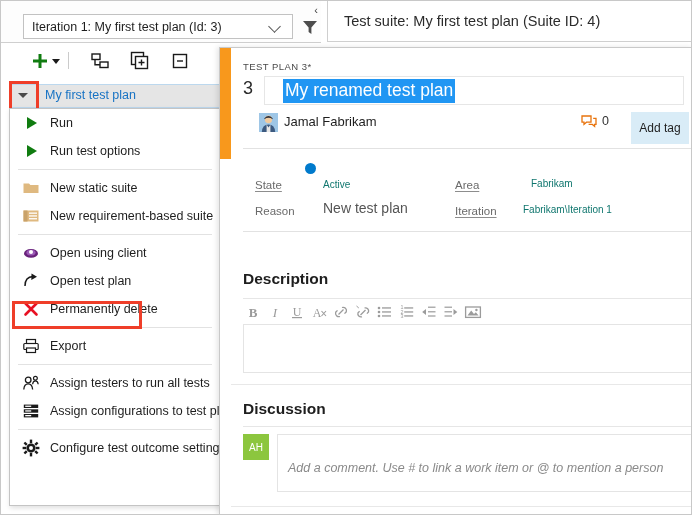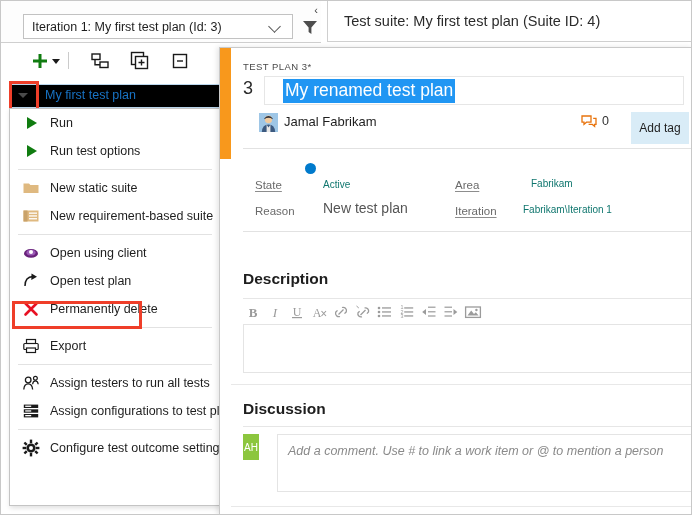--- a/index.html
+++ b/index.html
@@ -79,21 +79,21 @@
   .tb-btn {
     position: absolute; top: 7px;
     width: 22px; height: 22px;
   }
   #tb-sep { position: absolute; left: 67px; top: 9px; width: 1px; height: 17px; background: #cbcbcb; }
 
   
   #tree-row {
     position: absolute; left: 8px; top: 83px;
     width: 212px; height: 24px;
-    background: #000000;
+    background: #e5e5e5;
     border-top: 1px solid #bcd8ee;
     border-bottom: 1px solid #bcd8ee;
     box-sizing: border-box;
   }
   #tree-row .tree-label {
     position: absolute; left: 36px; top: 3px;
     font-size: 12.5px; color: #1873c4;
   }
   #tree-expander-box {
     position: absolute; left: 8px; top: 80px;
@@ -287,33 +287,33 @@
   #discussion-head {
     position: absolute; left: 12px; top: 352px;
     font-size: 15.5px; color: #1e1e1e; font-weight: bold;
   }
   #disc-sep {
     position: absolute; left: 12px; top: 378px;
     width: 450px; height: 1px; background: #e6e6e6;
   }
   #disc-avatar {
     position: absolute; left: 12px; top: 386px;
-    width: 16px; height: 26px;
+    width: 26px; height: 26px;
     background: #8cc63e;
     color: #ffffff;
     font-size: 10px;
     display: flex; align-items: center; justify-content: center;
   }
   #disc-input {
     position: absolute; left: 46px; top: 386px;
     width: 416px; height: 58px;
     border: 1px solid #e4e4e4;
     box-sizing: border-box;
     background: #fff;
-    display: flex; align-items: flex-start;
+    display: flex; align-items: center;
     padding: 9px 0 0 10px;
   }
   #disc-placeholder {
     font-size: 12.5px; color: #8a8a8a; font-style: italic;
     white-space: nowrap;
   }
   #disc-bottom-sep {
     position: absolute; left: 0px; top: 458px;
     width: 462px; height: 1px; background: #e8e8e8;
   }

